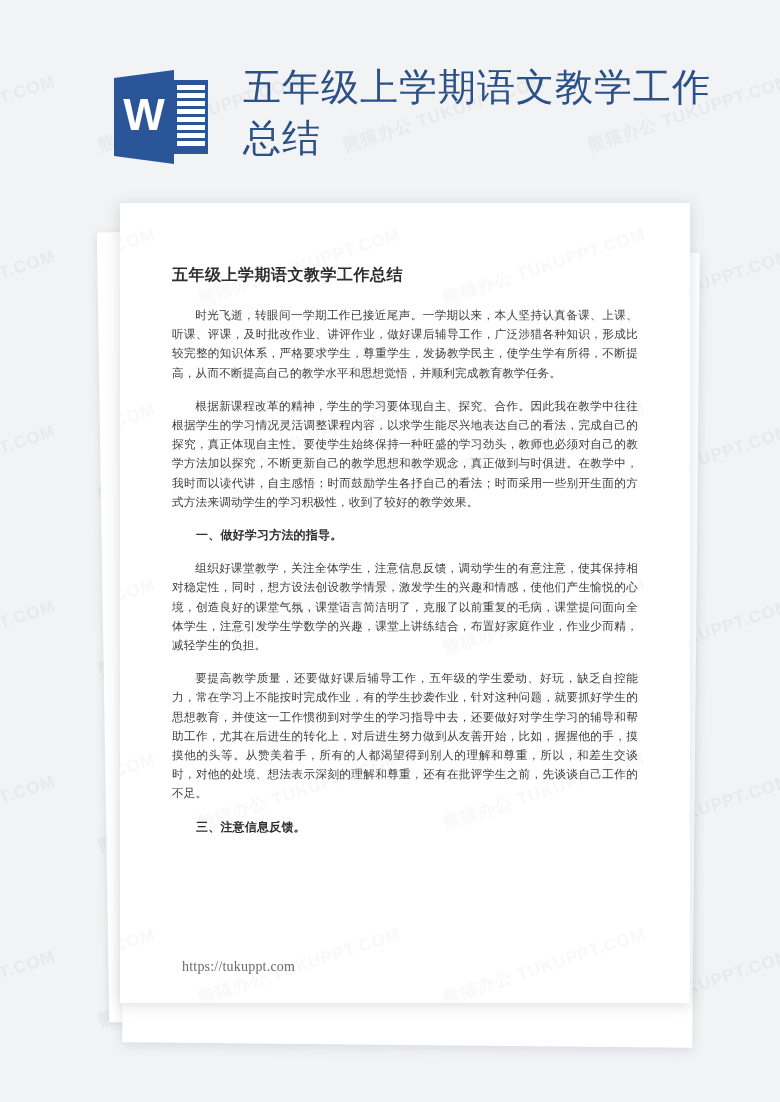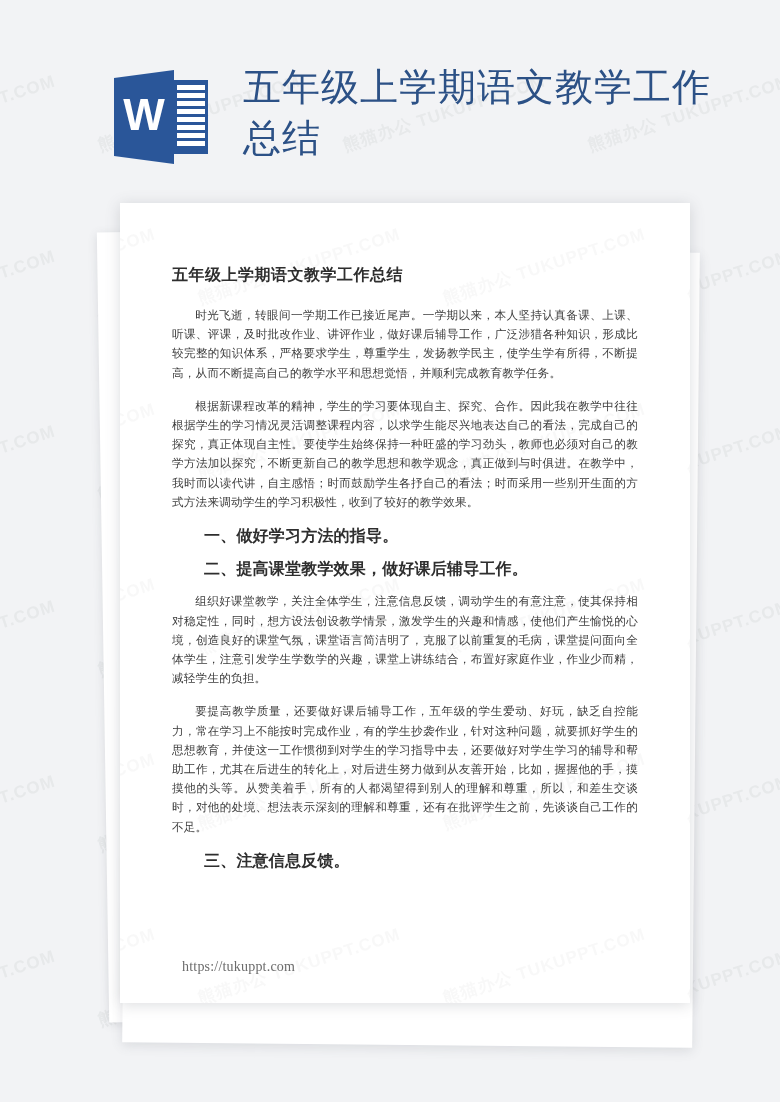--- a/index.html
+++ b/index.html
@@ -135,21 +135,21 @@
     font-size: 11.6px;
     line-height: 19.2px;
     text-align: justify;
     text-justify: inter-ideograph;
     margin: 0 0 14px 0;
     text-indent: 2em;
     color: #3d3d3d;
     letter-spacing: 0.2px;
   }
   .section-heading {
-    font-size: 16px;
+    font-size: 12px;
     line-height: 19.2px;
     font-weight: bold;
     margin: 11px 0 14px 0;
     text-indent: 2em;
     color: #2e2e2e;
     letter-spacing: 0.2px;
   }
   #doc-url {
     position: absolute;
     left: 62px;
@@ -241,21 +241,20 @@
         <div class="wm" style="left: 320px; top: 785px;">熊猫办公 TUKUPPT.COM</div>
         <div class="wm" style="left: 565px; top: 785px;">熊猫办公 TUKUPPT.COM</div>
       </div>
 
     <div id="doc-body">
       <div id="doc-heading">五年级上学期语文教学工作总结</div>
       <div id="doc-blocks">
           <div class="para">时光飞逝，转眼间一学期工作已接近尾声。一学期以来，本人坚持认真备课、上课、听课、评课，及时批改作业、讲评作业，做好课后辅导工作，广泛涉猎各种知识，形成比较完整的知识体系，严格要求学生，尊重学生，发扬教学民主，使学生学有所得，不断提高，从而不断提高自己的教学水平和思想觉悟，并顺利完成教育教学任务。</div>
           <div class="para">根据新课程改革的精神，学生的学习要体现自主、探究、合作。因此我在教学中往往根据学生的学习情况灵活调整课程内容，以求学生能尽兴地表达自己的看法，完成自己的探究，真正体现自主性。要使学生始终保持一种旺盛的学习劲头，教师也必须对自己的教学方法加以探究，不断更新自己的教学思想和教学观念，真正做到与时俱进。在教学中，我时而以读代讲，自主感悟；时而鼓励学生各抒自己的看法；时而采用一些别开生面的方式方法来调动学生的学习积极性，收到了较好的教学效果。</div>
           <div class="section-heading">一、做好学习方法的指导。</div>
-          <div class="section-heading">二、提高课堂教学效果，做好课后辅导工作。</div>
           <div class="para">组织好课堂教学，关注全体学生，注意信息反馈，调动学生的有意注意，使其保持相对稳定性，同时，想方设法创设教学情景，激发学生的兴趣和情感，使他们产生愉悦的心境，创造良好的课堂气氛，课堂语言简洁明了，克服了以前重复的毛病，课堂提问面向全体学生，注意引发学生学数学的兴趣，课堂上讲练结合，布置好家庭作业，作业少而精，减轻学生的负担。</div>
           <div class="para">要提高教学质量，还要做好课后辅导工作，五年级的学生爱动、好玩，缺乏自控能力，常在学习上不能按时完成作业，有的学生抄袭作业，针对这种问题，就要抓好学生的思想教育，并使这一工作惯彻到对学生的学习指导中去，还要做好对学生学习的辅导和帮助工作，尤其在后进生的转化上，对后进生努力做到从友善开始，比如，握握他的手，摸摸他的头等。从赞美着手，所有的人都渴望得到别人的理解和尊重，所以，和差生交谈时，对他的处境、想法表示深刻的理解和尊重，还有在批评学生之前，先谈谈自己工作的不足。</div>
           <div class="section-heading">三、注意信息反馈。</div>
         </div>
     </div>
 
     <div id="doc-url">https://tukuppt.com</div>
   </div>
 </div>
 

